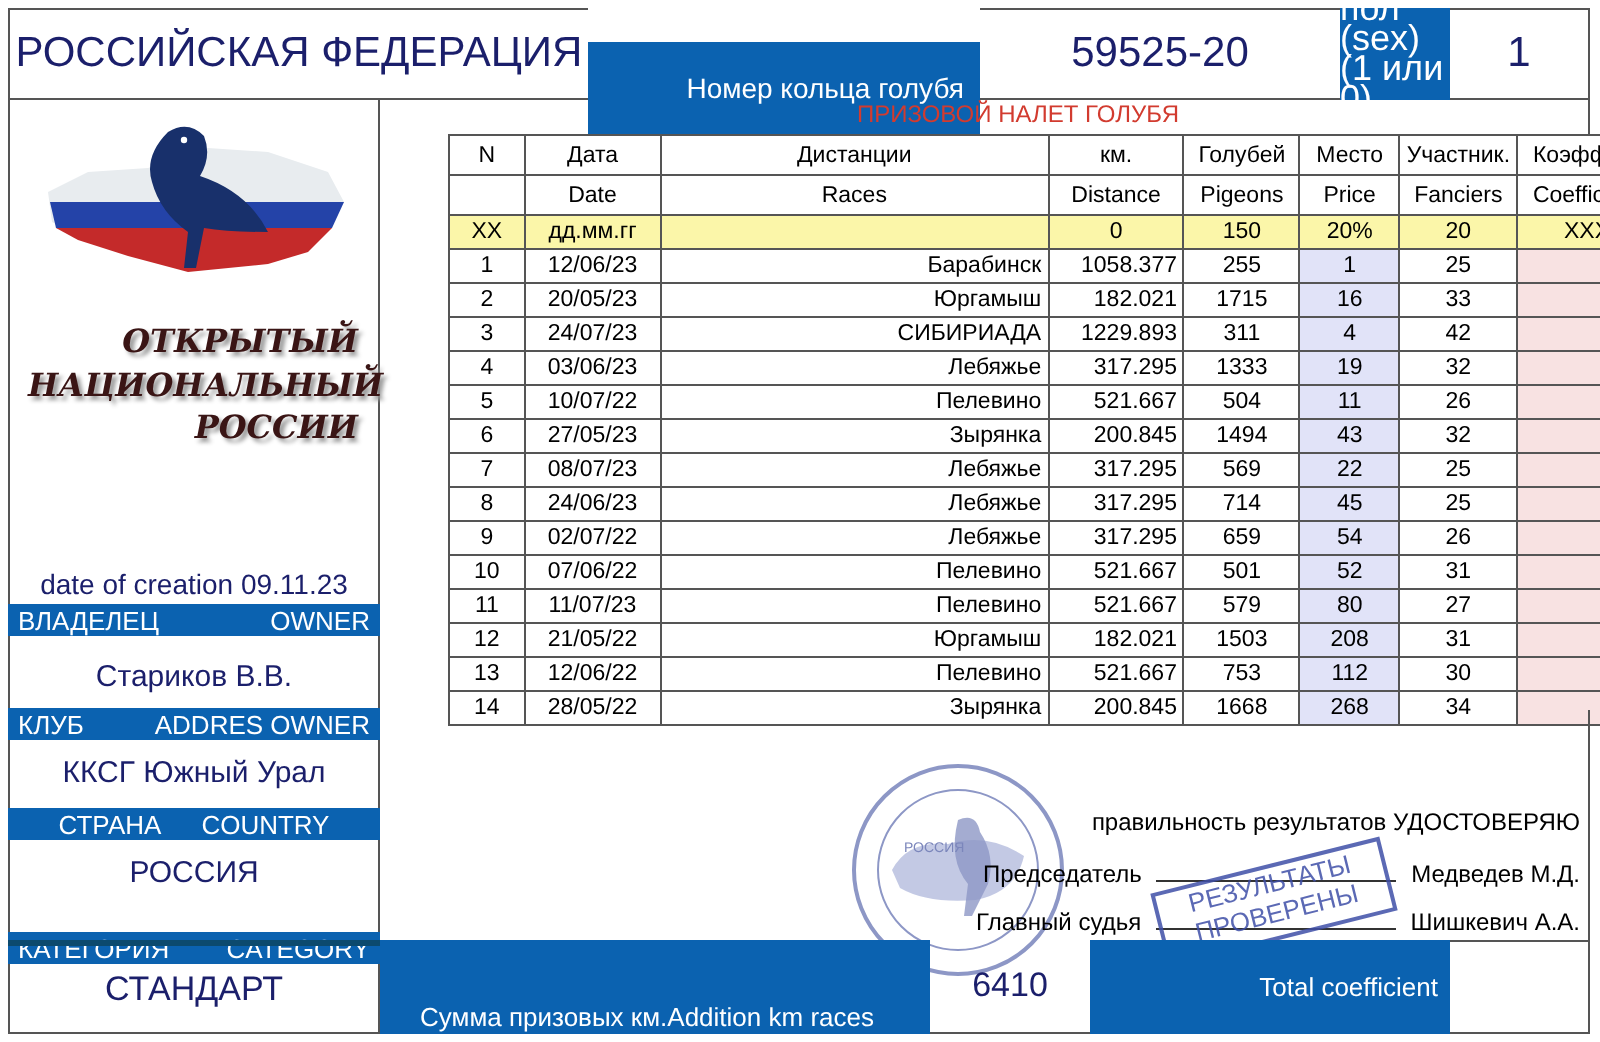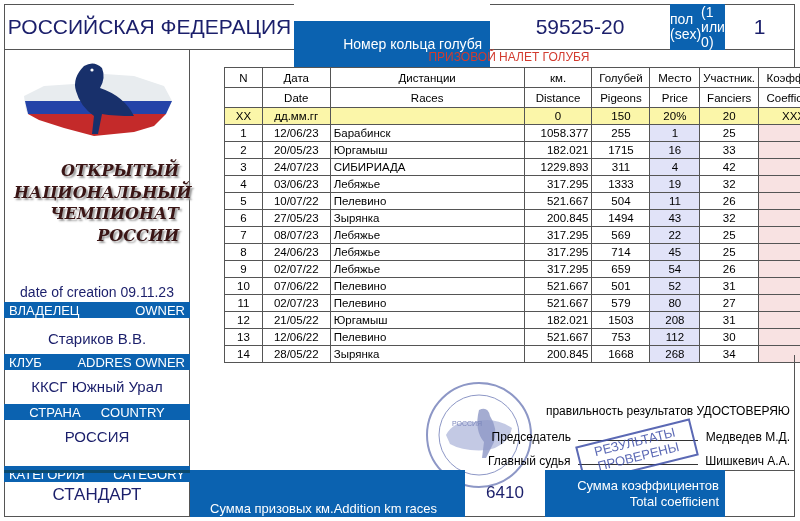--- a/index.html
+++ b/index.html
@@ -4,38 +4,38 @@
 <style>
   * { box-sizing: border-box; margin: 0; padding: 0; }
   body { width: 800px; height: 521px; background: #fff; font-family: "Liberation Sans", sans-serif; position: relative; overflow: hidden; }
   .abs { position: absolute; }
   .blue { background: #0b62b0; color: #fff; }
   .navy { color: #1b1f6b; }
 
   #title-box { left: 4px; top: 4px; width: 290px; height: 46px; border: 1px solid #555; border-right: none; display: flex; align-items: center; justify-content: center; font-size: 21px; }
   #ring-label { left: 294px; top: 4px; width: 196px; height: 46px; display: flex; flex-direction: column; justify-content: center; align-items: flex-end; padding-right: 8px; font-size: 14px; line-height: 17px; margin-top: 17px; }
   #ring-value { left: 490px; top: 4px; width: 180px; height: 46px; border-top: 1px solid #555; border-bottom: 1px solid #555; display: flex; align-items: center; justify-content: center; font-size: 21px; }
-  #sex-label { left: 670px; top: 4px; width: 55px; height: 46px; display: flex; flex-direction: row; justify-content: center; align-items: center; font-size: 14px; line-height: 15px; }
+  #sex-label { left: 670px; top: 4px; width: 55px; height: 46px; display: flex; flex-direction: column; justify-content: center; align-items: center; font-size: 18px; line-height: 15px; }
   #sex-value { left: 725px; top: 4px; width: 70px; height: 46px; border: 1px solid #555; border-left: none; display: flex; align-items: center; justify-content: center; font-size: 21px; }
 
   #left-panel { left: 4px; top: 50px; width: 186px; height: 467px; border: 1px solid #555; border-top: none; }
   #logo { left: 14px; top: 56px; width: 165px; height: 100px; }
   #champ-title { left: 14px; top: 160px; width: 165px; text-align: right; font-family: "DejaVu Serif", serif; font-style: italic; font-weight: bold; font-size: 16px; line-height: 21.5px; color: #3a1515; text-shadow: 2px 2px 2px #999; }
   #date-creation { left: 4px; top: 284px; width: 186px; text-align: center; font-size: 14px; }
   .side-band { left: 4px; width: 186px; height: 16px; font-size: 13px; display: flex; justify-content: space-between; padding: 0 5px; align-items: center; }
   .side-val { left: 4px; width: 186px; text-align: center; font-size: 15px; }
 
   #table-wrap { left: 190px; top: 50px; width: 605px; padding-left: 34px; }
   #table-title { height: 17px; text-align: center; font-size: 12px; color: #d23b2f; border-right: 1px solid #555; }
   table { border-collapse: collapse; width: 605px; font-size: 11.5px; }
   td, th { border: 1px solid #555; padding: 0 3px; height: 17px; font-weight: normal; }
   th { height: 20px; }
   .c { text-align: center; }
   .r { text-align: right; }
-  .l { text-align: left; }
+  .l { text-align: right; }
   tr.hint td { background: #fbf6a9; }
   td.place { background: #e1e3f8; }
   td.coef { background: #f8e2e2; }
   #table-bottom { left: 190px; top: 355px; width: 605px; height: 115px; border-right: 1px solid #555; }
 
   #stamp-seal { left: 424px; top: 380px; width: 110px; height: 110px; }
   .cert-line { font-size: 12px; text-align: right; }
   #cert-1 { left: 520px; top: 404px; width: 270px; }
   #cert-2 { left: 470px; top: 430px; width: 320px; }
   #cert-3 { left: 470px; top: 454px; width: 320px; }
@@ -65,21 +65,20 @@
 <svg id="logo" class="abs" viewBox="0 0 165 100">
   <path d="M10 40 L30 30 L60 28 L90 18 L120 20 L150 30 L158 45 L150 55 L140 70 L120 75 L80 78 L50 70 L25 62 L12 55 Z" fill="#e8ecef"></path>
   <path d="M11 45 L158 45 L152 58 L14 58 Z" fill="#2443a8"></path>
   <path d="M14 58 L152 58 L140 70 L120 76 L80 80 L50 72 L25 64 Z" fill="#c42a2a"></path>
   <path d="M70 10 Q80 4 88 12 Q92 22 86 32 Q110 40 120 60 Q100 60 88 58 L84 78 L78 78 L80 60 Q66 50 62 35 Q58 22 70 10 Z" fill="#18306b"></path>
   <circle cx="78" cy="14" r="1.6" fill="#fff"></circle>
 </svg>
 <div id="champ-title" class="abs">
   <div>ОТКРЫТЫЙ</div>
   <div>НАЦИОНАЛЬНЫЙ</div>
-  <div>ЧЕМПИОНАТ</div>
   <div>РОССИИ</div>
 </div>
 <div id="date-creation" class="abs navy">date of creation 09.11.23</div>
 
 <div class="abs side-band blue" style="top:302px;">
   <span>ВЛАДЕЛЕЦ</span>
   <span>OWNER</span>
 </div>
 <div class="abs side-val navy" style="top:330px;">Стариков В.В.</div>
 
@@ -241,21 +240,21 @@
           <td class="c">07/06/22</td>
           <td class="l">Пелевино</td>
           <td class="r">521.667</td>
           <td class="c">501</td>
           <td class="c place">52</td>
           <td class="c">31</td>
           <td class="c coef"></td>
         </tr>
         <tr>
           <td class="c">11</td>
-          <td class="c">02/07/23</td>
+          <td class="c">11/07/23</td>
           <td class="l">Пелевино</td>
           <td class="r">521.667</td>
           <td class="c">579</td>
           <td class="c place">80</td>
           <td class="c">27</td>
           <td class="c coef"></td>
         </tr>
         <tr>
           <td class="c">12</td>
           <td class="c">21/05/22</td>
@@ -315,16 +314,15 @@
   <div>ПРОВЕРЕНЫ</div>
 </div>
 
 <div id="footer-cat" class="abs navy">СТАНДАРТ</div>
 <div id="sum-km-label" class="abs blue">
   <span>Сумма призовых км.</span>
   <span>Addition km races</span>
 </div>
 <div id="sum-km-value" class="abs navy">6410</div>
 <div id="sum-coef-label" class="abs blue">
-  <span>Сумма коэффициентов</span>
   <span>Total coefficient</span>
 </div>
 <div id="sum-coef-value" class="abs"></div>
 
 </body></html>

